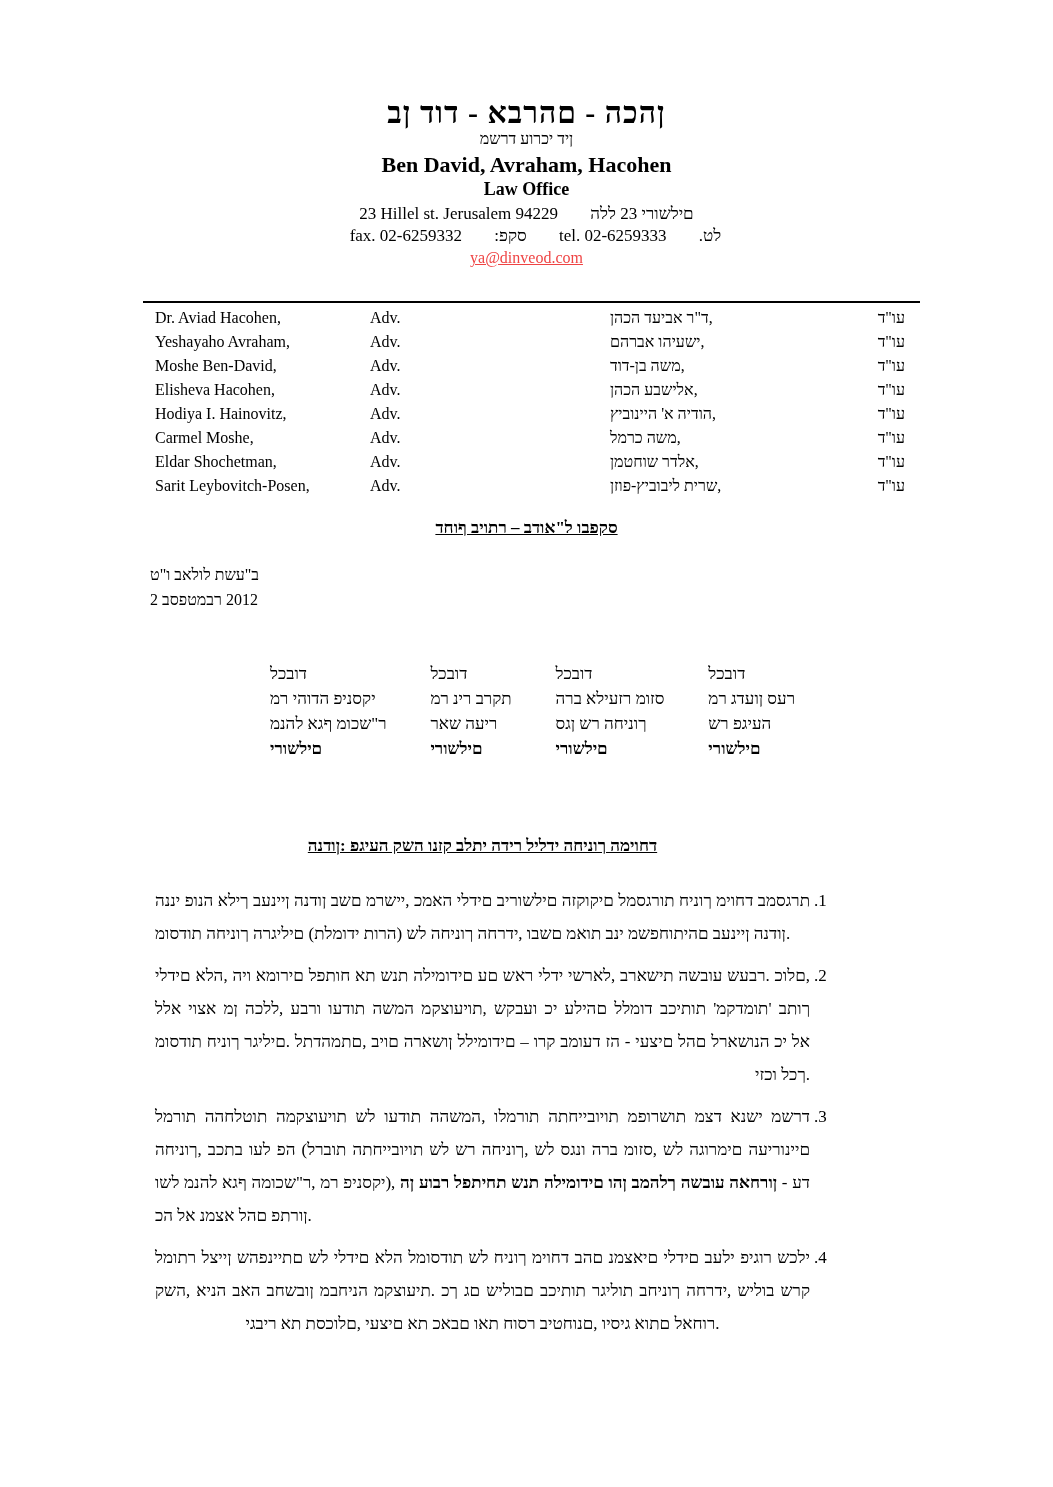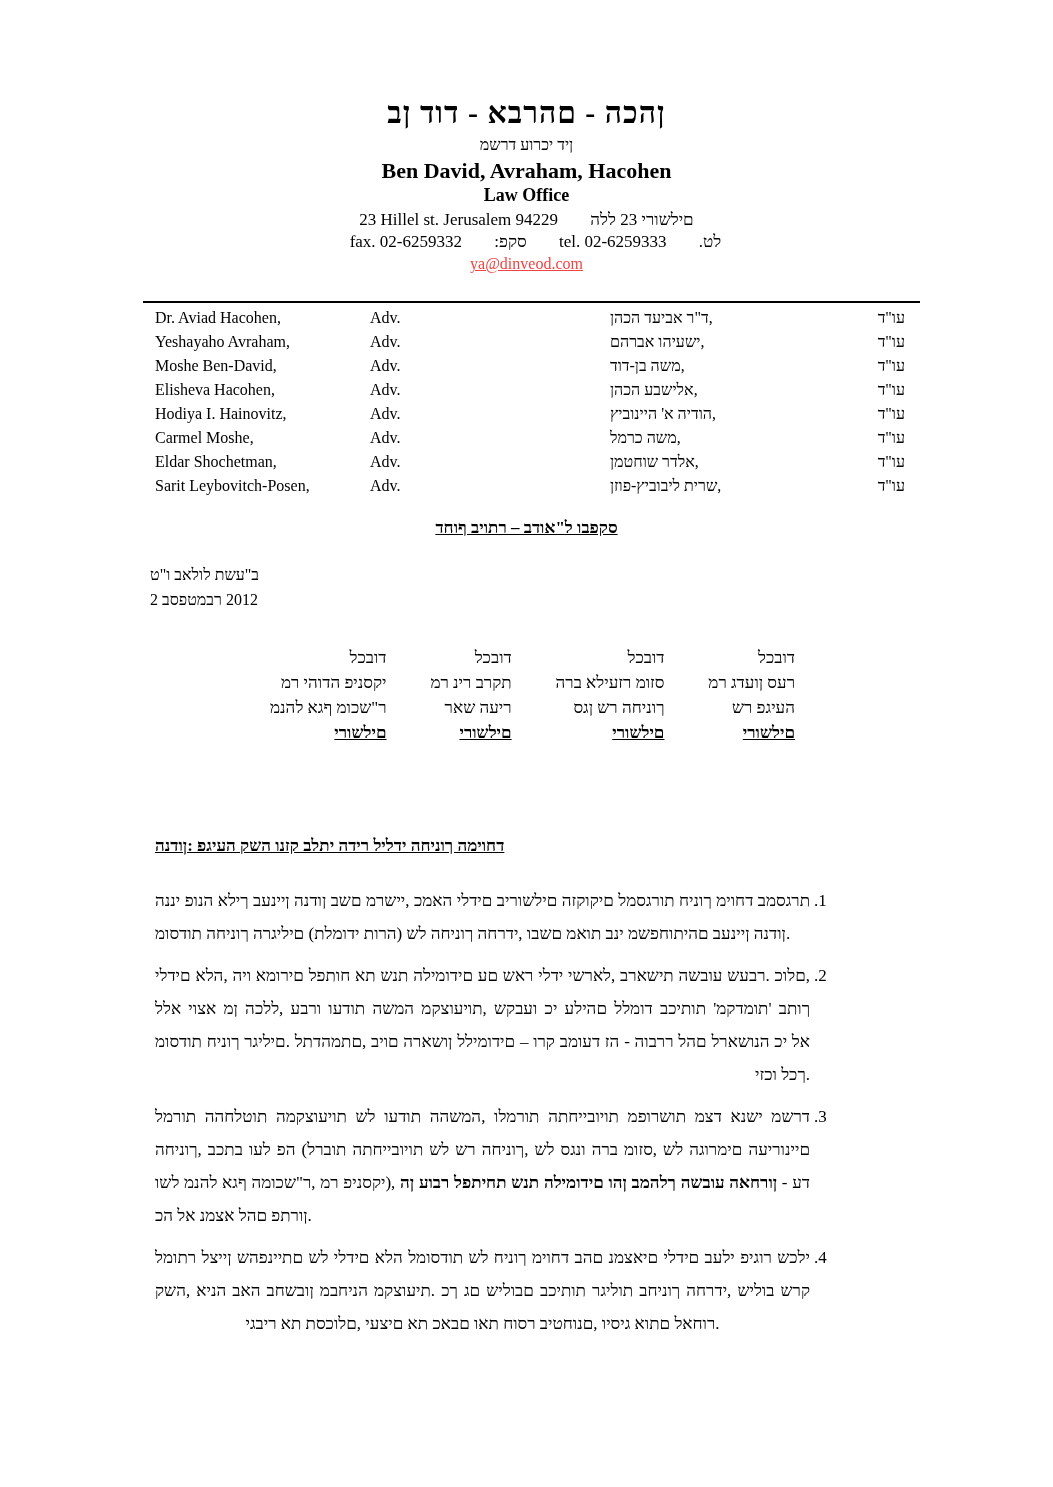--- a/index.html
+++ b/index.html
@@ -8,21 +8,21 @@
     position:relative; width:1053px; height:1487px; margin:0 auto;
     background:#ffffff; color:#000;
     font-family:"Liberation Serif","DejaVu Sans",serif;
     overflow:hidden;
   }
   
   .he { direction:ltr; unicode-bidi:bidi-override; }
 
   .letterhead { position:absolute; top:96px; left:0; width:100%; text-align:center; }
   .lh-title-he { font-size:30px; font-weight:bold; letter-spacing:1px; }
-  .lh-sub-he { font-size:16px; margin-top:6px; }
+  .lh-sub-he { font-size:16px; }
   .lh-title-en { font-size:22px; font-weight:bold; margin-top:4px; }
   .lh-sub-en { font-size:18px; font-weight:bold; margin-top:1px; }
   .lh-address { font-size:17px; margin-top:4px; }
   .lh-contact { font-size:17px; margin-top:2px;padding-left:18px; }
   .lh-address span, .lh-contact span { margin:0 14px; }
   .lh-email { font-size:16px; margin-top:3px; }
   .lh-email a { text-decoration:underline; }
 
   .rule { position:absolute; top:301px; left:143px; width:777px; border-top:2px solid #000; }
 
@@ -33,27 +33,27 @@
   .att-he { display:flex; justify-content:space-between; width:295px; }
 
   .urgent { position:absolute; top:518px; left:0; width:100%; text-align:center;
             font-weight:bold; font-size:17px; }
   .urgent span { text-decoration:underline; }
 
   .dateblock { position:absolute; top:562px; left:150px; font-size:16px; line-height:25px; }
 
   .recipients { position:absolute; top:645px; left:270px; width:525px;
                 display:flex; justify-content:space-between; font-size:17px; }
-  .rec-col { text-align:right; line-height:25px; }
-  .rec-city { font-weight:bold; text-decoration:underline; }
+  .rec-col { line-height:25px;margin-top:16px; }
+  .rec-city { font-weight:bold; }
 
   .greeting { position:absolute; top:773px; left:155px; width:655px;
               text-align:right; padding-right:75px; font-size:17px; }
 
-  .subject { position:absolute; top:836px; left:155px; width:655px; text-align:left;
+  .subject { position:absolute; top:836px; left:155px; width:655px; text-align:center;
              font-weight:bold; font-size:17px; }
   .subject span { text-decoration:underline; }
 
   .body { position:absolute; top:884px; left:155px; width:655px; font-size:17px; }
   .item { position:relative; margin-bottom:9px; }
   .item .num { position:absolute; right:-42px; top:0; width:38px; text-align:left;
                line-height:33px; }
   .item .text { text-align:justify; line-height:33px; }
   .last-right { text-align-last:right; }
   .last-center { text-align-last:center; }
@@ -212,21 +212,21 @@
 
   <div class="body">
 
     <div class="item">
       <span class="num">.1</span>
       <div class="text he">הנני פונה אליך בעניין הנדון בשם מרשיי, כמאה ילדים בירושלים הזקוקים למסגרות חינוך מיוחד במסגרת מוסדות החינוך הרגילים (תלמודי תורה) של החינוך החרדי, ובשם מאות בני משפחותיהם בעניין הנדון.</div>
     </div>
 
     <div class="item">
       <span class="num">.2</span>
-      <div class="text he last-right">ילדים אלה, היו אמורים לפתוח את שנת הלימודים עם שאר ילדי ישראל, בראשית השבוע שעבר. כולם, ללא יוצא מן הכלל, עברו ועדות השמה מקצועיות, שקבעו כי עליהם ללמוד בכיתות 'מקדמות' בתוך מוסדות חינוך רגילים. לתדהמתם, ביום הראשון ללימודים – ורק במועד זה - הוברר להם לראשונה כי לא יזכו לכך.</div>
+      <div class="text he last-right">ילדים אלה, היו אמורים לפתוח את שנת הלימודים עם שאר ילדי ישראל, בראשית השבוע שעבר. כולם, ללא יוצא מן הכלל, עברו ועדות השמה מקצועיות, שקבעו כי עליהם ללמוד בכיתות 'מקדמות' בתוך מוסדות חינוך רגילים. לתדהמתם, ביום הראשון ללימודים – ורק במועד זה - יעצים להם לראשונה כי לא יזכו לכך.</div>
     </div>
 
     <div class="item">
       <span class="num">.3</span>
       <div class="text he"><span>למרות ההחלטות המקצועיות של ועדות ההשמה, ולמרות התחייבויות מפורשות מצד אנשי משרד החינוך, בכתב ועל פה (לרבות התחייבויות של שר החינוך, של סגנו הרב מוזס, של הגורמים העירוניים ושל מנהל אגף המוכש"ר, מר פינסקי), </span><span class="b">הן עובר לפתיחת שנת הלימודים והן במהלך השבוע האחרון</span><span> - עד כה  לא נמצא להם פתרון.</span></div>
     </div>
 
     <div class="item">
       <span class="num">.4</span>
       <div class="text he last-center">למותר לציין שהפנייתם של ילדים אלה למוסדות של חינוך מיוחד בהם נמצאים ילדים בעלי פיגור שכלי קשה, אינה באה בחשבון מבחינה מקצועית. כך גם שילובם בכיתות רגילות בחינוך החרדי, שילוב שרק יגביר את תסכולם, יעצים את כאבם ואת חוסר ביטחונם, ויסיג אותם לאחור.</div>

